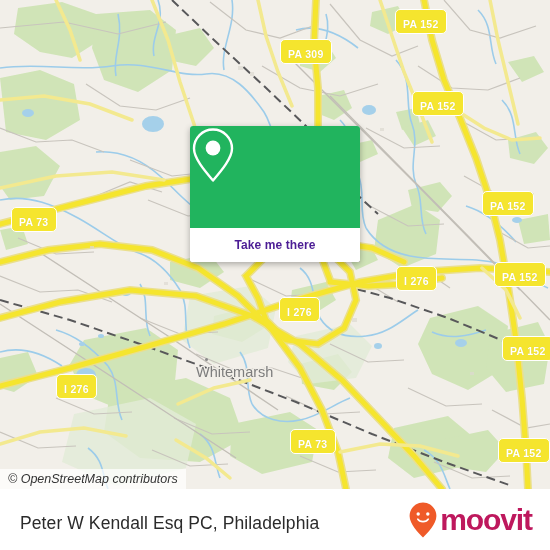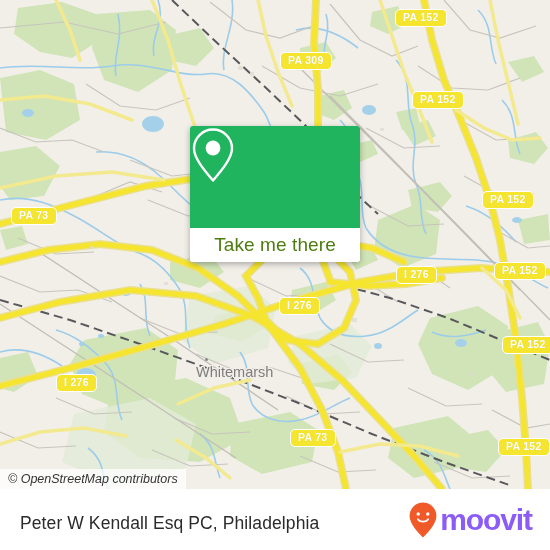--- a/index.html
+++ b/index.html
@@ -20,21 +20,21 @@
   
   .shield{
     position:absolute;
     background:#f5e52e;
     border:1.5px solid #ffffff;
     border-radius:5px;
     color:#ffffff;
     font-size:10.5px;
     font-weight:bold;
     letter-spacing:.3px;
-    padding:2px 7px 3px 7px;
+    padding:9px 7px 3px 7px;
     line-height:11px;
     white-space:nowrap;
     box-sizing:border-box;
     text-shadow:0 0 1px rgba(0,0,0,.12);
   }
   
   .place-label{
     position:absolute;
     color:#7d7d7d;
     font-size:14.5px;
@@ -58,21 +58,21 @@
   .popup-top{
     height:102px;width:100%;
     display:flex;align-items:center;justify-content:center;
   }
   .popup-bottom{
     height:34px;width:100%;
     display:flex;align-items:center;justify-content:center;
     background:#ffffff;
   }
   .popup-cta{
-    color:#4d7c0f;font-size:19px;letter-spacing:.1px;
+    color:#4c1d95;font-size:12px;letter-spacing:.1px;font-weight:bold;
   }
 
   
   .attribution{
     position:absolute;left:0;top:469px;height:20px;
     padding:0 8px;
     display:flex;align-items:center;
     background:rgba(255,255,255,.72);
     color:#333333;font-size:12.5px;
     white-space:nowrap;
@@ -87,21 +87,21 @@
   .footer-inner{
     position:relative;width:100%;height:100%;
     display:flex;align-items:center;justify-content:space-between;
     padding:0 18px 0 20px;box-sizing:border-box;
   }
   .footer-title{
     color:#2b2b2b;font-size:17.5px;letter-spacing:.1px;white-space:nowrap;margin-top:8px;
   }
   .brand{display:flex;align-items:center;gap:2px;}
   .brand-word{
-    color:#8b5cf6;font-size:30px;font-weight:bold;letter-spacing:-1.1px;
+    color:#be185d;font-size:30px;font-weight:bold;letter-spacing:-1.1px;
     line-height:30px;
   }
 </style>
 </head>
 <body>
 
 <div id="root">
 
   <div class="map">
     <svg id="map-svg" width="550" height="489" viewBox="0 0 550 489">
@@ -305,21 +305,21 @@
           <rect x="352" y="318" width="5" height="4"></rect>
           <rect x="470" y="372" width="4" height="3"></rect>
         </g>
       </g>
     </svg>
 
     <div class="place-dot" style="left:205px;top:358px;"></div>
     <div class="place-label" style="left:196px;top:364px;">Whitemarsh</div>
 
     <div class="shield" style="left:395px;top:9px;">PA 152</div>
-    <div class="shield" style="left:280px;top:39px;margin-top:13px;">PA 309</div>
+    <div class="shield" style="left:280px;top:39px;">PA 309</div>
     <div class="shield" style="left:412px;top:91px;">PA 152</div>
     <div class="shield" style="left:482px;top:191px;">PA 152</div>
     <div class="shield" style="left:11px;top:207px;">PA 73</div>
     <div class="shield" style="left:396px;top:266px;">I 276</div>
     <div class="shield" style="left:494px;top:262px;">PA 152</div>
     <div class="shield" style="left:279px;top:297px;">I 276</div>
     <div class="shield" style="left:502px;top:336px;">PA 152</div>
     <div class="shield" style="left:56px;top:374px;">I 276</div>
     <div class="shield" style="left:290px;top:429px;">PA 73</div>
     <div class="shield" style="left:498px;top:438px;">PA 152</div>

